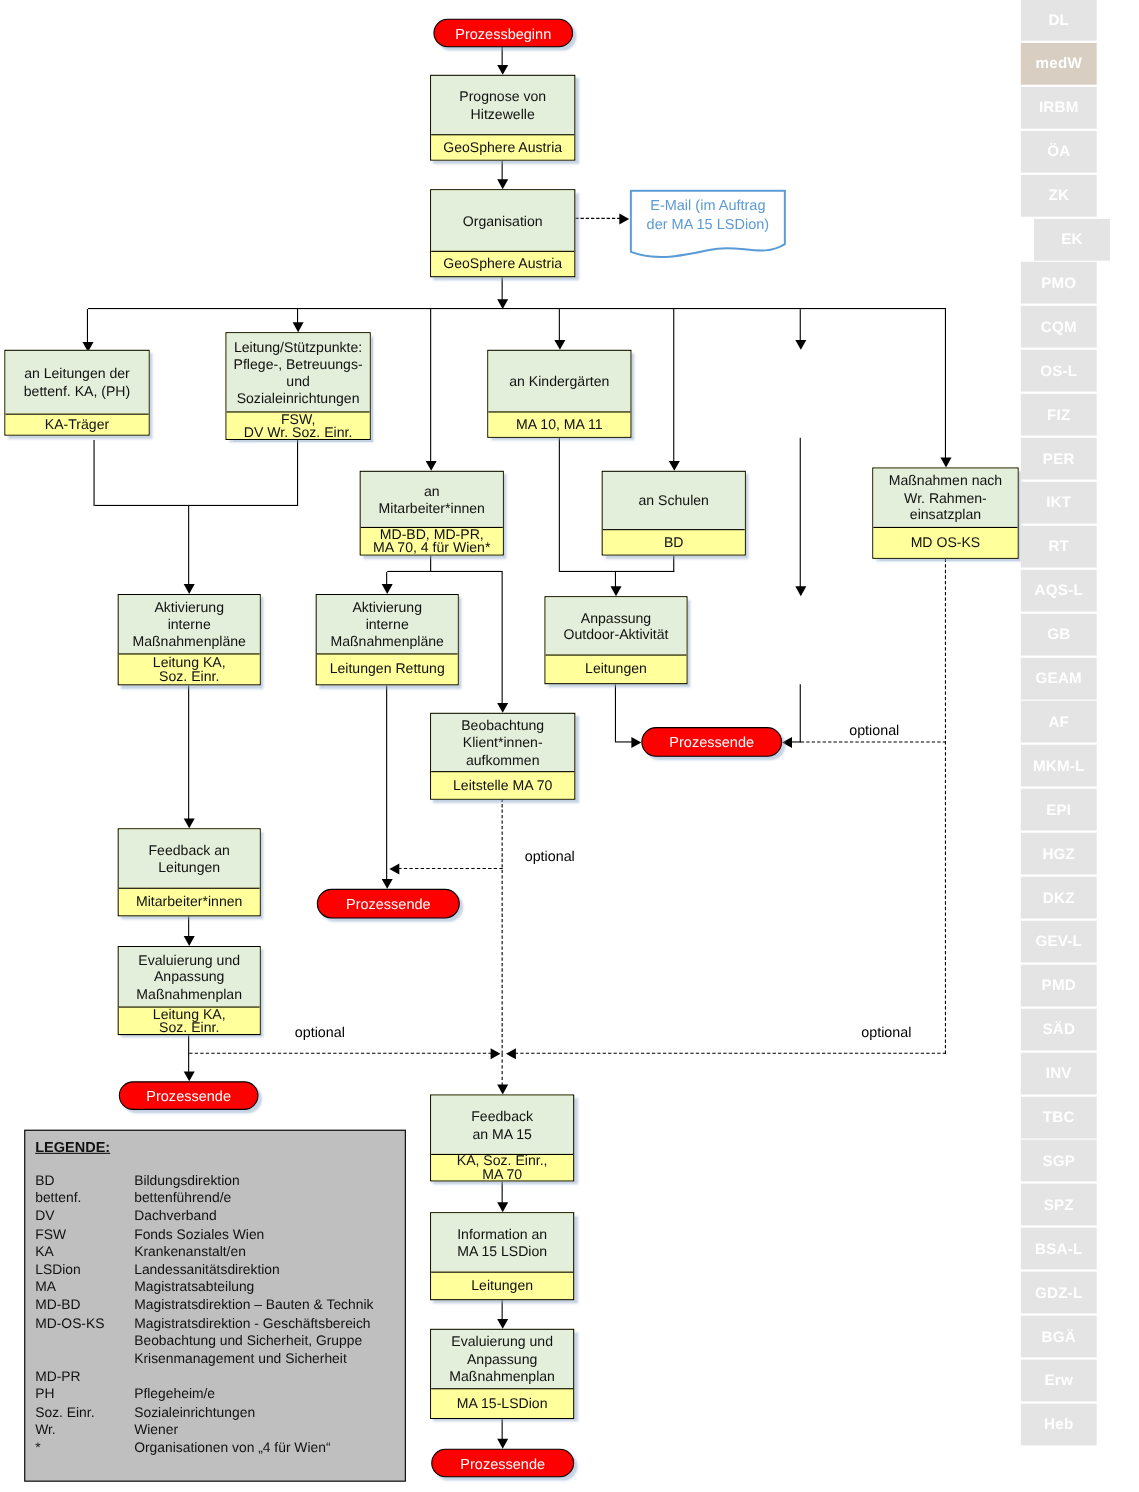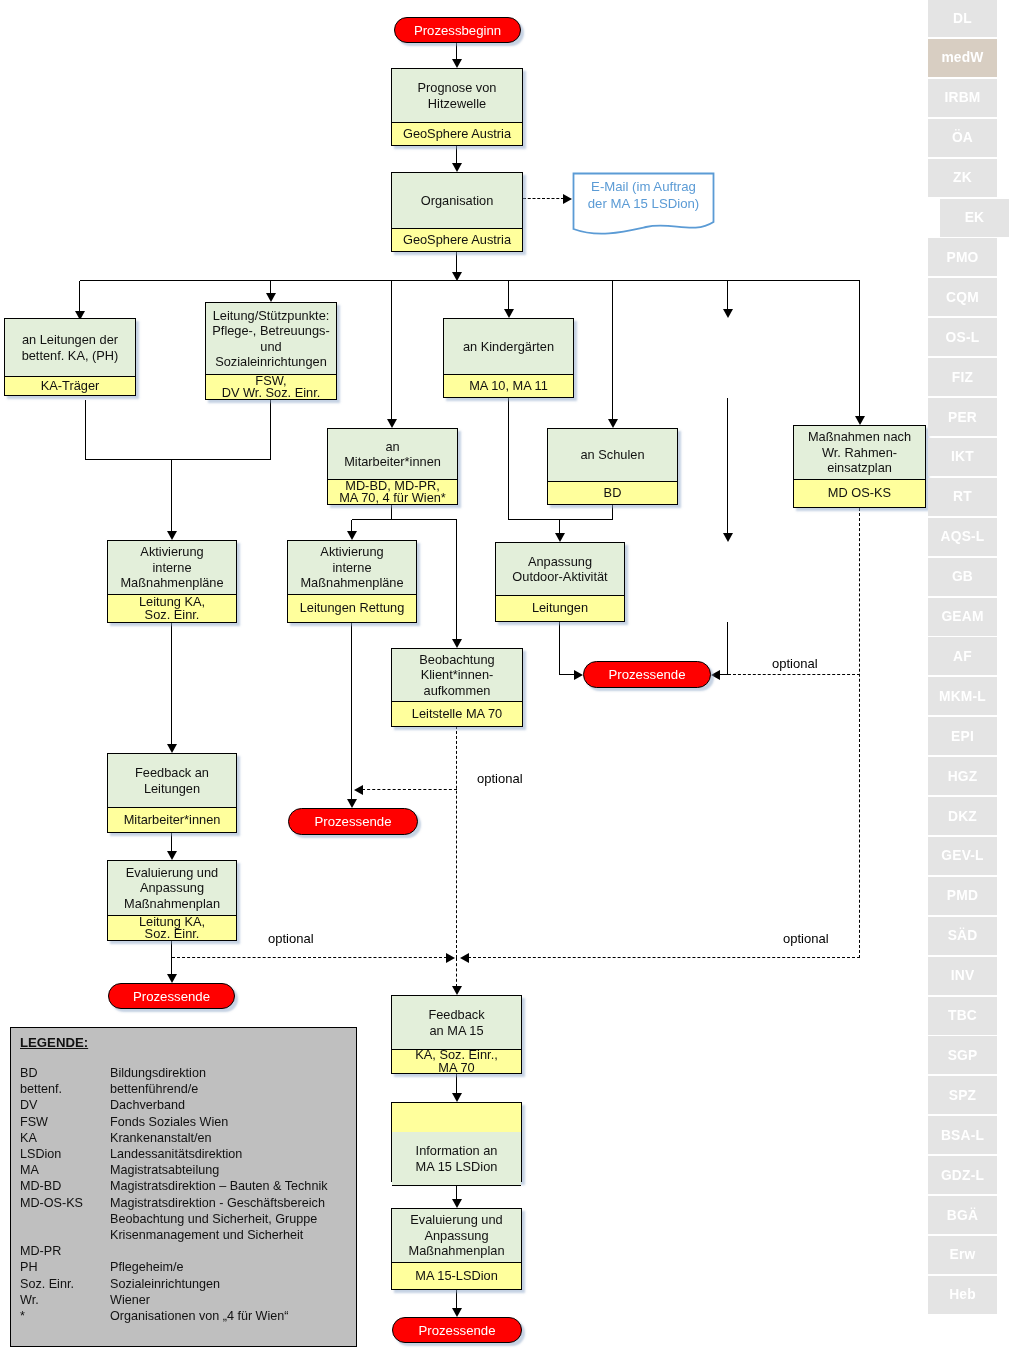--- a/index.html
+++ b/index.html
@@ -196,21 +196,21 @@
       <div class="actor">Leitung KA,
 Soz. Einr.</div>
     </div>
     <div class="node" style="left: 391px; top: 995px; width: 131px; height: 79px;">
       <div class="main" style="height: 53px;">Feedback
 an MA 15</div>
       <div class="actor">KA, Soz. Einr.,
 MA 70</div>
     </div>
     <div class="node" style="left: 391px; top: 1102px; width: 131px; height: 80px;">
-      <div class="main" style="height: 53px; margin-top: 29px;">Information an
+      <div class="main" style="height: 53px;">Information an
 MA 15 LSDion</div>
       <div class="actor">Leitungen</div>
     </div>
     <div class="node" style="left: 391px; top: 1208px; width: 131px; height: 82px;">
       <div class="main" style="height: 53px;">Evaluierung und
 Anpassung
 Maßnahmenplan</div>
       <div class="actor">MA 15-LSDion</div>
     </div>
     <div class="terminal" style="left: 394px; top: 17px; width: 127px; height: 26px;">Prozessbeginn</div>
@@ -219,21 +219,21 @@
     <div class="terminal" style="left: 108px; top: 983px; width: 127px; height: 26px;">Prozessende</div>
     <div class="terminal" style="left: 392px; top: 1317px; width: 130px; height: 26px;">Prozessende</div>
     <div class="doc" style="left: 572px; top: 172px; width: 143px; height: 66px;"><svg width="143" height="66" viewBox="0 0 143 66">
         <path d="M1.5,1.5 H141.5 V50 C121,63 99,49 74,55 C51,60 26,66 1.5,57 Z" fill="#ffffff" stroke="#5B9BD5" stroke-width="1.8"></path>
       </svg><div class="doc-label">E-Mail (im Auftrag
 der MA 15 LSDion)</div></div>
     <div class="optional-label" style="left: 772px; top: 656px;">optional</div>
     <div class="optional-label" style="left: 477px; top: 771px;">optional</div>
     <div class="optional-label" style="left: 268px; top: 931px;">optional</div>
     <div class="optional-label" style="left: 783px; top: 931px;">optional</div>
-    <div class="legend" style="left: 10px; top: 1027px; width: 347px; height: 320px;">
+    <div class="legend" style="left: 22px; top: 1027px; width: 347px; height: 320px;">
       <div class="legend-title">LEGENDE:</div>
       <div class="legend-row">
         <div class="legend-abbr">BD</div>
         <div class="legend-def">Bildungsdirektion</div>
       </div>
       <div class="legend-row">
         <div class="legend-abbr">bettenf.</div>
         <div class="legend-def">bettenführend/e</div>
       </div>
       <div class="legend-row">

